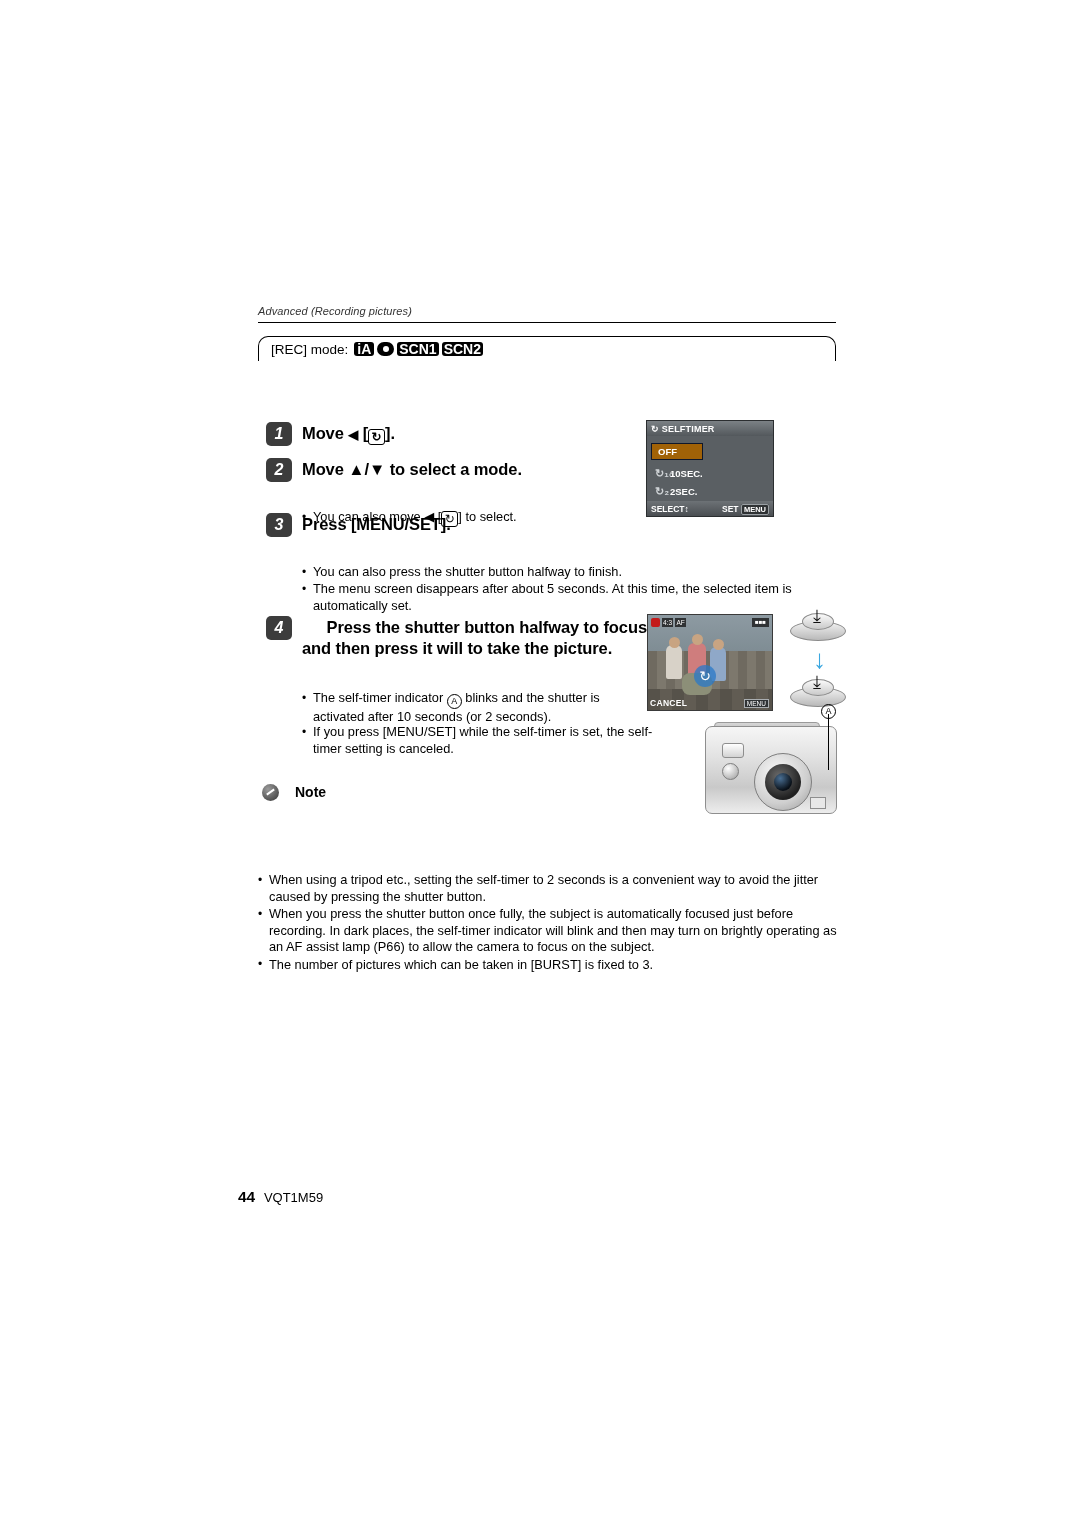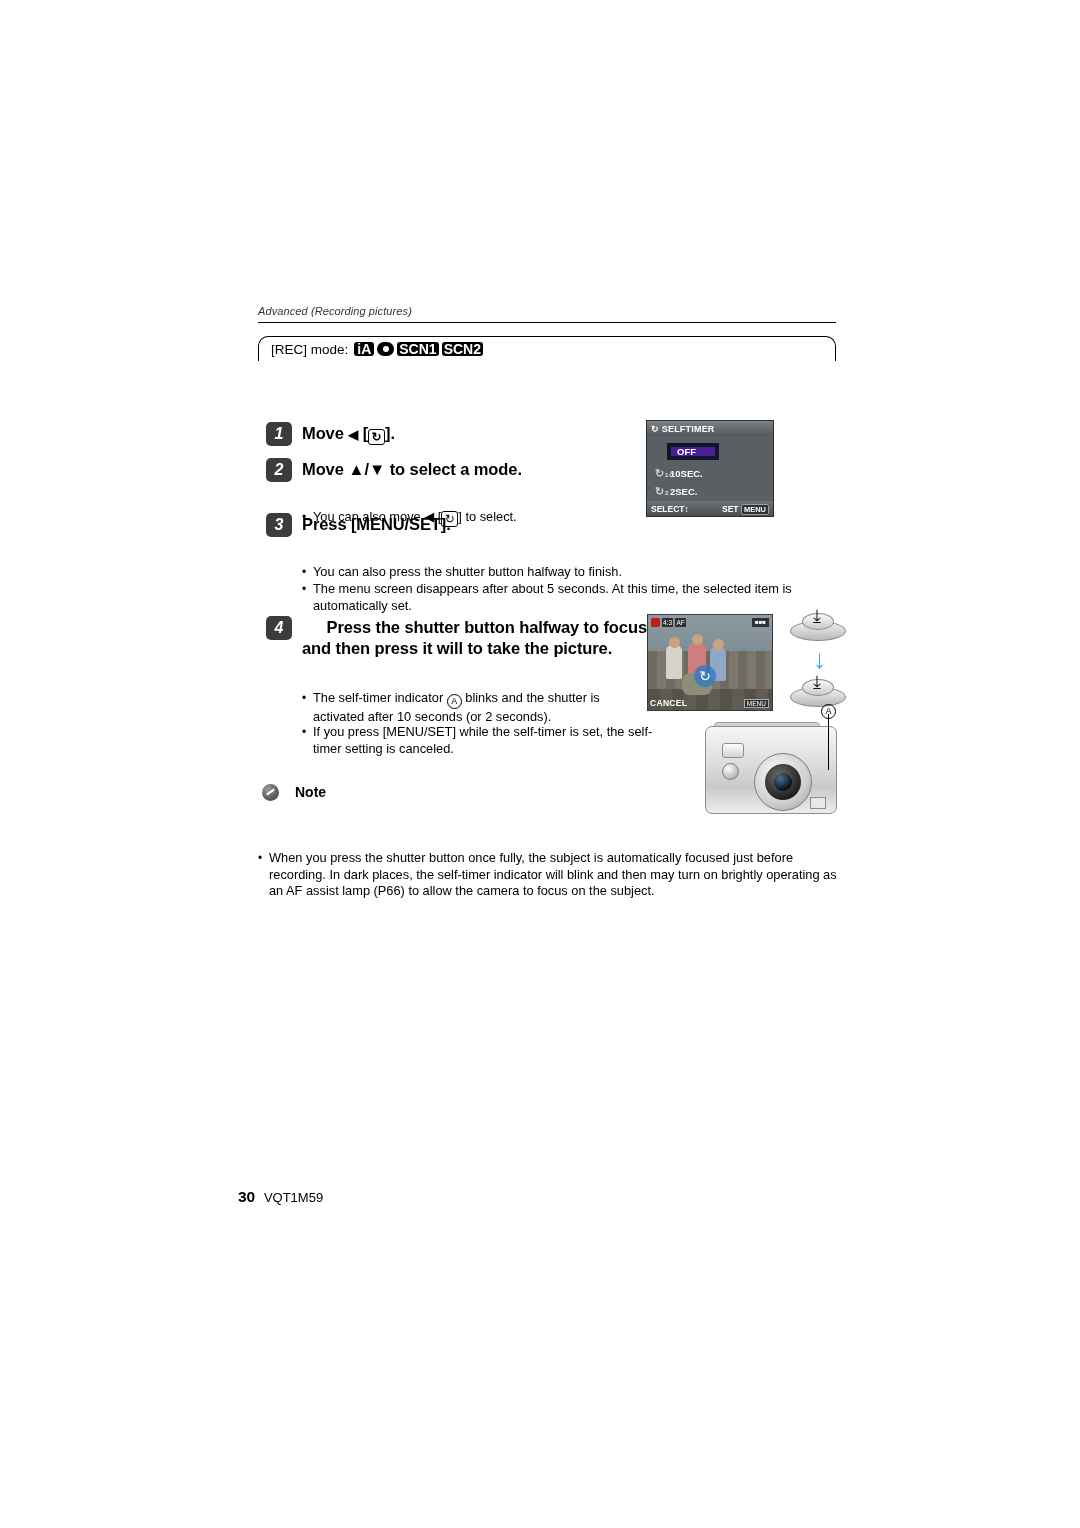--- a/index.html
+++ b/index.html
@@ -193,26 +193,26 @@
     left: 8px;
     width: 108px;
     height: 17px;
     display: flex;
     align-items: center;
     font-size: 9.5px;
     color: #fff;
     font-weight: bold;
   }
   .lcd .row.sel {
-    background: #4c1d95;
+    background: #a16207;
     color: #fff;
-    border: 4px solid #0f172a;
+    border: 1px solid #0f172a;
     box-sizing: border-box;
     width: 52px;
-    left: 20px;
+    left: 4px;
   }
   .lcd .row .ic {
     width: 15px;
     display: inline-block;
     font-size: 11px;
     color: #cfd3d6;
   }
   .lcd .botbar {
     position: absolute; left:0; bottom:0; width:100%; height:15px;
     background: linear-gradient(#6d7276,#4a4e52);
@@ -441,21 +441,23 @@
       <span class="circleA">A</span>
     </div>
   </div>
 
   <div class="note-head">
     <span class="note-ic"></span>
     <span class="note-title">Note</span>
   </div>
 
   <div class="notes">
+    <div class="bullet" style="width:578px;">When using a tripod etc., setting the self-timer to 2 seconds is a convenient way to avoid the jitter caused by pressing the shutter button.</div>
     <div class="bullet" style="width:578px; margin-top:1px;">When you press the shutter button once fully, the subject is automatically focused just before recording. In dark places, the self-timer indicator will blink and then may turn on brightly operating as an AF assist lamp (P66) to allow the camera to focus on the subject.</div>
+    <div class="bullet" style="width:578px; margin-top:1px;">The number of pictures which can be taken in [BURST] is fixed to 3.</div>
   </div>
 
   <div class="footer">
-    <span class="num">30</span>
+    <span class="num">44</span>
     <span style="margin-left:5px;">VQT1M59</span>
   </div>
 
 </div>
 
 </body></html>

